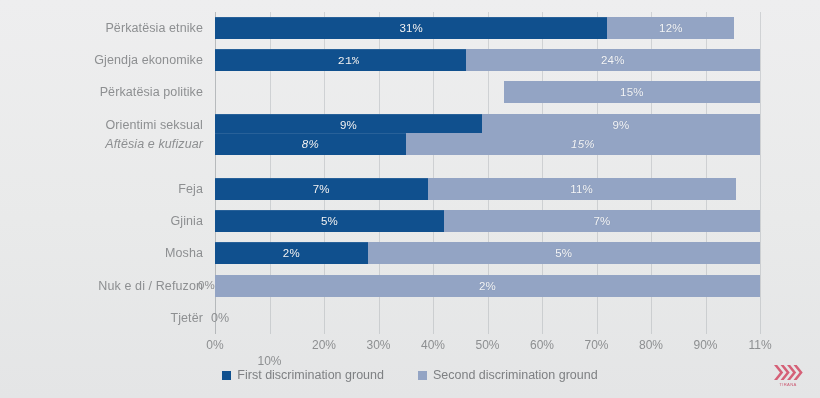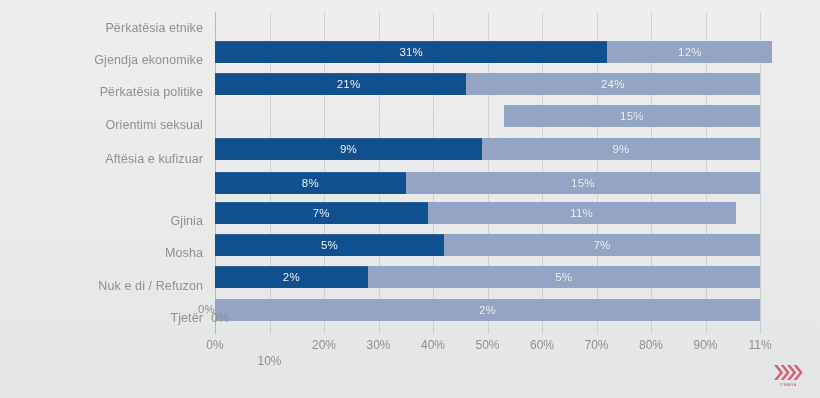--- a/index.html
+++ b/index.html
@@ -73,21 +73,20 @@
   }
 
   .seg {
     position: absolute;
     top: 0;
     height: 22px;
     display: flex;
     align-items: center;
     justify-content: center;
     overflow: visible;
-    margin-top: 24px;
   }
 
   .seg-first {
     left: 0;
     background: #10508e;
     box-shadow: inset 0 1px 0 rgba(255,255,255,0.10);
   }
 
   .seg-second {
     background: #93a4c4;
@@ -237,29 +236,29 @@
         <div class="gridline" style="left: 545px;"></div>
       </div>
 
     <div class="rows" id="rows">
         <div class="row" style="top: 0px;">
           <div class="cat-label">Përkatësia etnike</div>
           <div class="bar-area">
             <div class="seg seg-first" style="width: 392.4px; background: rgb(16, 80, 142);">
               <span class="seg-val">31%</span>
             </div>
-            <div class="seg seg-second" style="left: 392.4px; width: 165px; background: rgb(147, 164, 196);">
+            <div class="seg seg-second" style="left: 392.4px; width: 127px; background: rgb(147, 164, 196);">
               <span class="seg-val">12%</span>
             </div>
           </div>
         </div>
         <div class="row" style="top: 32.2px;">
           <div class="cat-label">Gjendja ekonomike</div>
           <div class="bar-area">
-            <div class="seg seg-first" style="width: 267px; background: rgb(16, 80, 142);">
+            <div class="seg seg-first" style="width: 267px; background: rgb(16, 80, 142); font-family: Liberation Mono, monospace;">
               <span class="seg-val">21%</span>
             </div>
             <div class="seg seg-second" style="left: 250.7px; width: 294.3px; background: rgb(147, 164, 196);">
               <span class="seg-val">24%</span>
             </div>
           </div>
         </div>
         <div class="row" style="top: 64.4px;">
           <div class="cat-label">Përkatësia politike</div>
           <div class="bar-area">
@@ -272,32 +271,33 @@
           <div class="cat-label">Orientimi seksual</div>
           <div class="bar-area">
             <div class="seg seg-first" style="width: 267.05px; background: rgb(16, 80, 142);">
               <span class="seg-val">9%</span>
             </div>
             <div class="seg seg-second" style="left: 267.05px; width: 277.95px; background: rgb(147, 164, 196);">
               <span class="seg-val">9%</span>
             </div>
           </div>
         </div>
-        <div class="row" style="top: 131px;">
+        <div class="row" style="top: 116px; font-style: italic;">
           <div class="cat-label">Aftësia e kufizuar</div>
           <div class="bar-area">
             <div class="seg seg-first" style="width: 190.75px; background: rgb(16, 80, 142);">
               <span class="seg-val">8%</span>
             </div>
             <div class="seg seg-second" style="left: 190.75px; width: 354.25px; background: rgb(147, 164, 196);">
               <span class="seg-val">15%</span>
             </div>
           </div>
         </div>
         <div class="row" style="top: 161px;">
+          <div class="cat-label">Feja</div>
           <div class="bar-area">
             <div class="seg seg-first" style="width: 212.55px; background: rgb(16, 80, 142);">
               <span class="seg-val">7%</span>
             </div>
             <div class="seg seg-second" style="left: 212.55px; width: 308px; background: rgb(147, 164, 196);">
               <span class="seg-val">11%</span>
             </div>
           </div>
         </div>
         <div class="row" style="top: 193.2px;">
@@ -349,20 +349,30 @@
       <div class="xtick" style="left: 163.5px;">30%</div>
       <div class="xtick" style="left: 218px;">40%</div>
       <div class="xtick" style="left: 272.5px;">50%</div>
       <div class="xtick" style="left: 327px;">60%</div>
       <div class="xtick" style="left: 381.5px;">70%</div>
       <div class="xtick" style="left: 436px;">80%</div>
       <div class="xtick" style="left: 490.5px;">90%</div>
       <div class="xtick" style="left: 545px;">11%</div>
     </div>
 
+  <div class="legend" id="legend">
+      <div class="legend-item">
+        <span class="legend-swatch" style="background: rgb(16, 80, 142);"></span>
+        <span class="legend-text">First discrimination ground</span>
+      </div>
+      <div class="legend-item">
+        <span class="legend-swatch" style="background: rgb(147, 164, 196);"></span>
+        <span class="legend-text">Second discrimination ground</span>
+      </div>
+    </div>
 
   <div class="logo">
     <svg class="logo-mark" viewBox="0 0 30 17">
       <g fill="#d4556e">
         <path d="M1 1 L7 8.5 L1 16 L4.2 16 L10.2 8.5 L4.2 1 Z"></path>
         <path d="M7.5 1 L13.5 8.5 L7.5 16 L10.7 16 L16.7 8.5 L10.7 1 Z"></path>
         <path d="M14 1 L20 8.5 L14 16 L17.2 16 L23.2 8.5 L17.2 1 Z"></path>
         <path d="M20.5 1 L26.5 8.5 L20.5 16 L23.7 16 L29.7 8.5 L23.7 1 Z"></path>
       </g>
     </svg>

